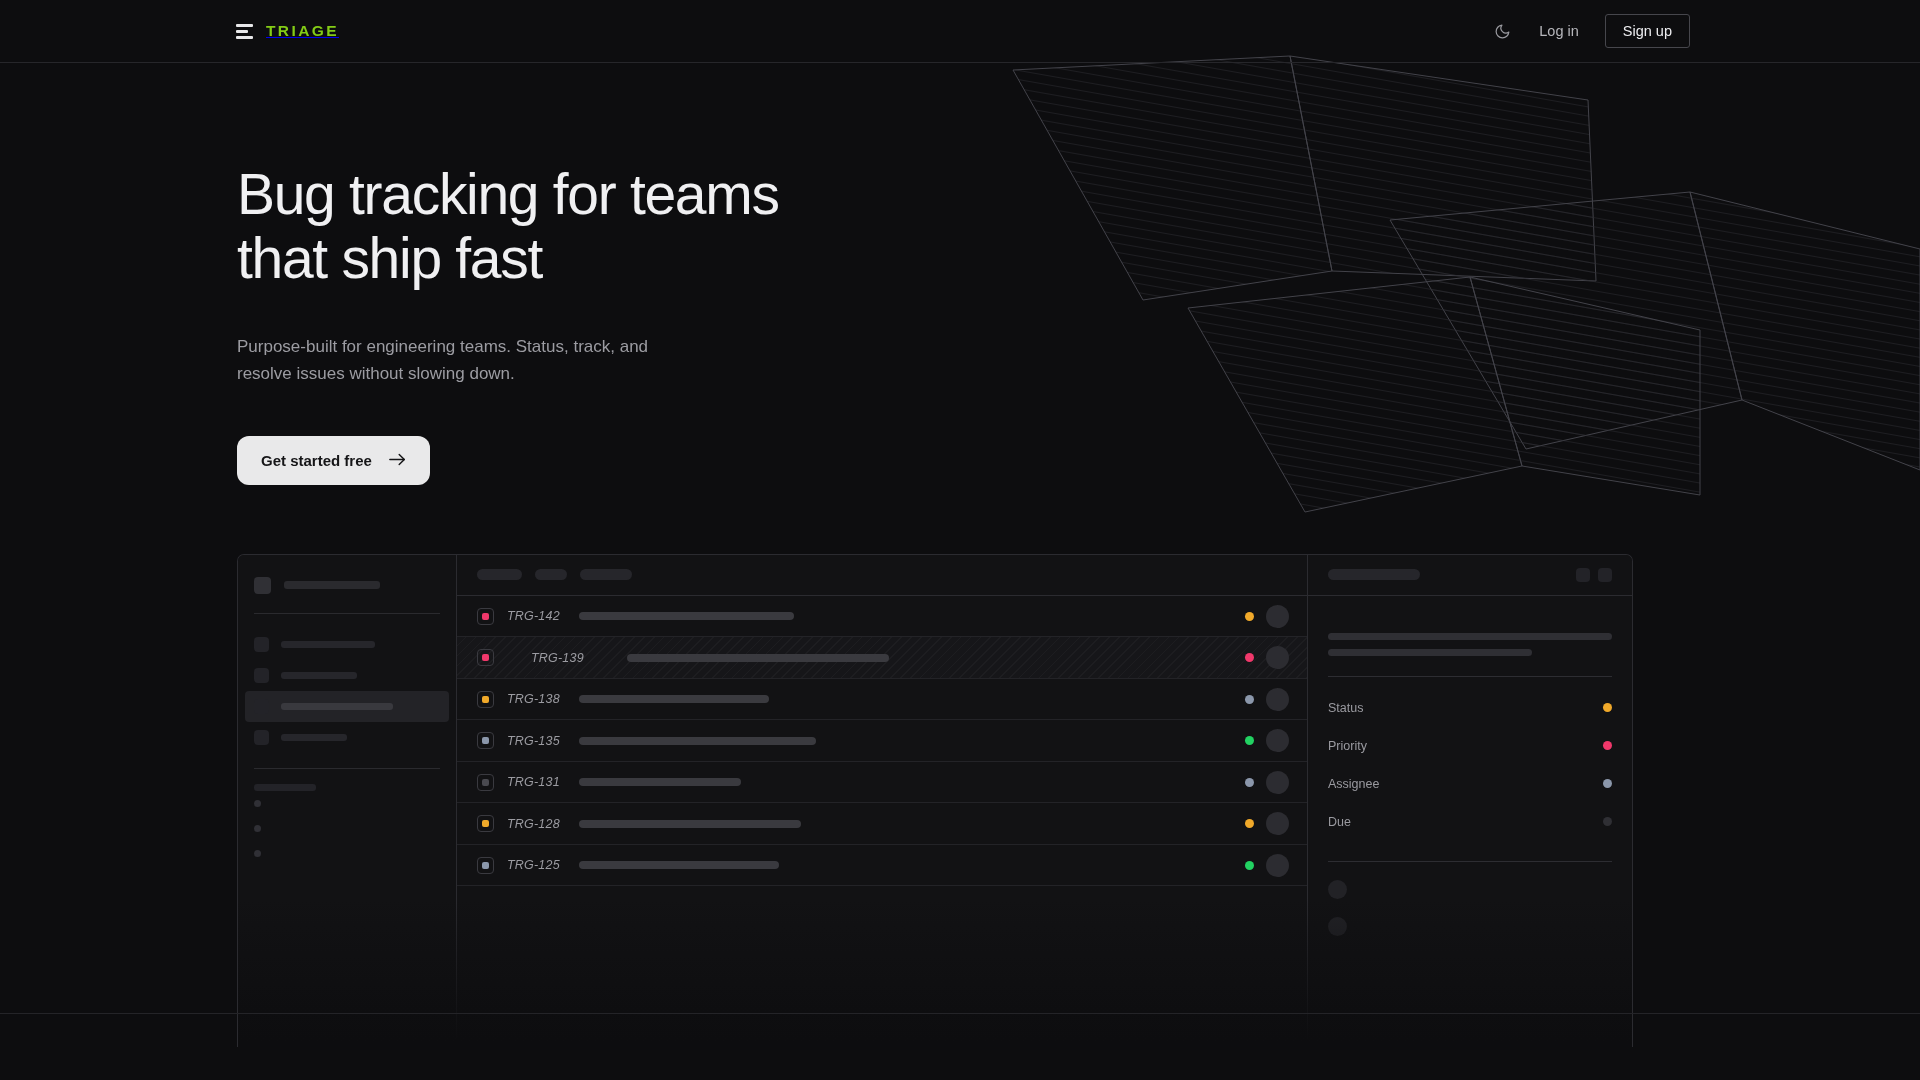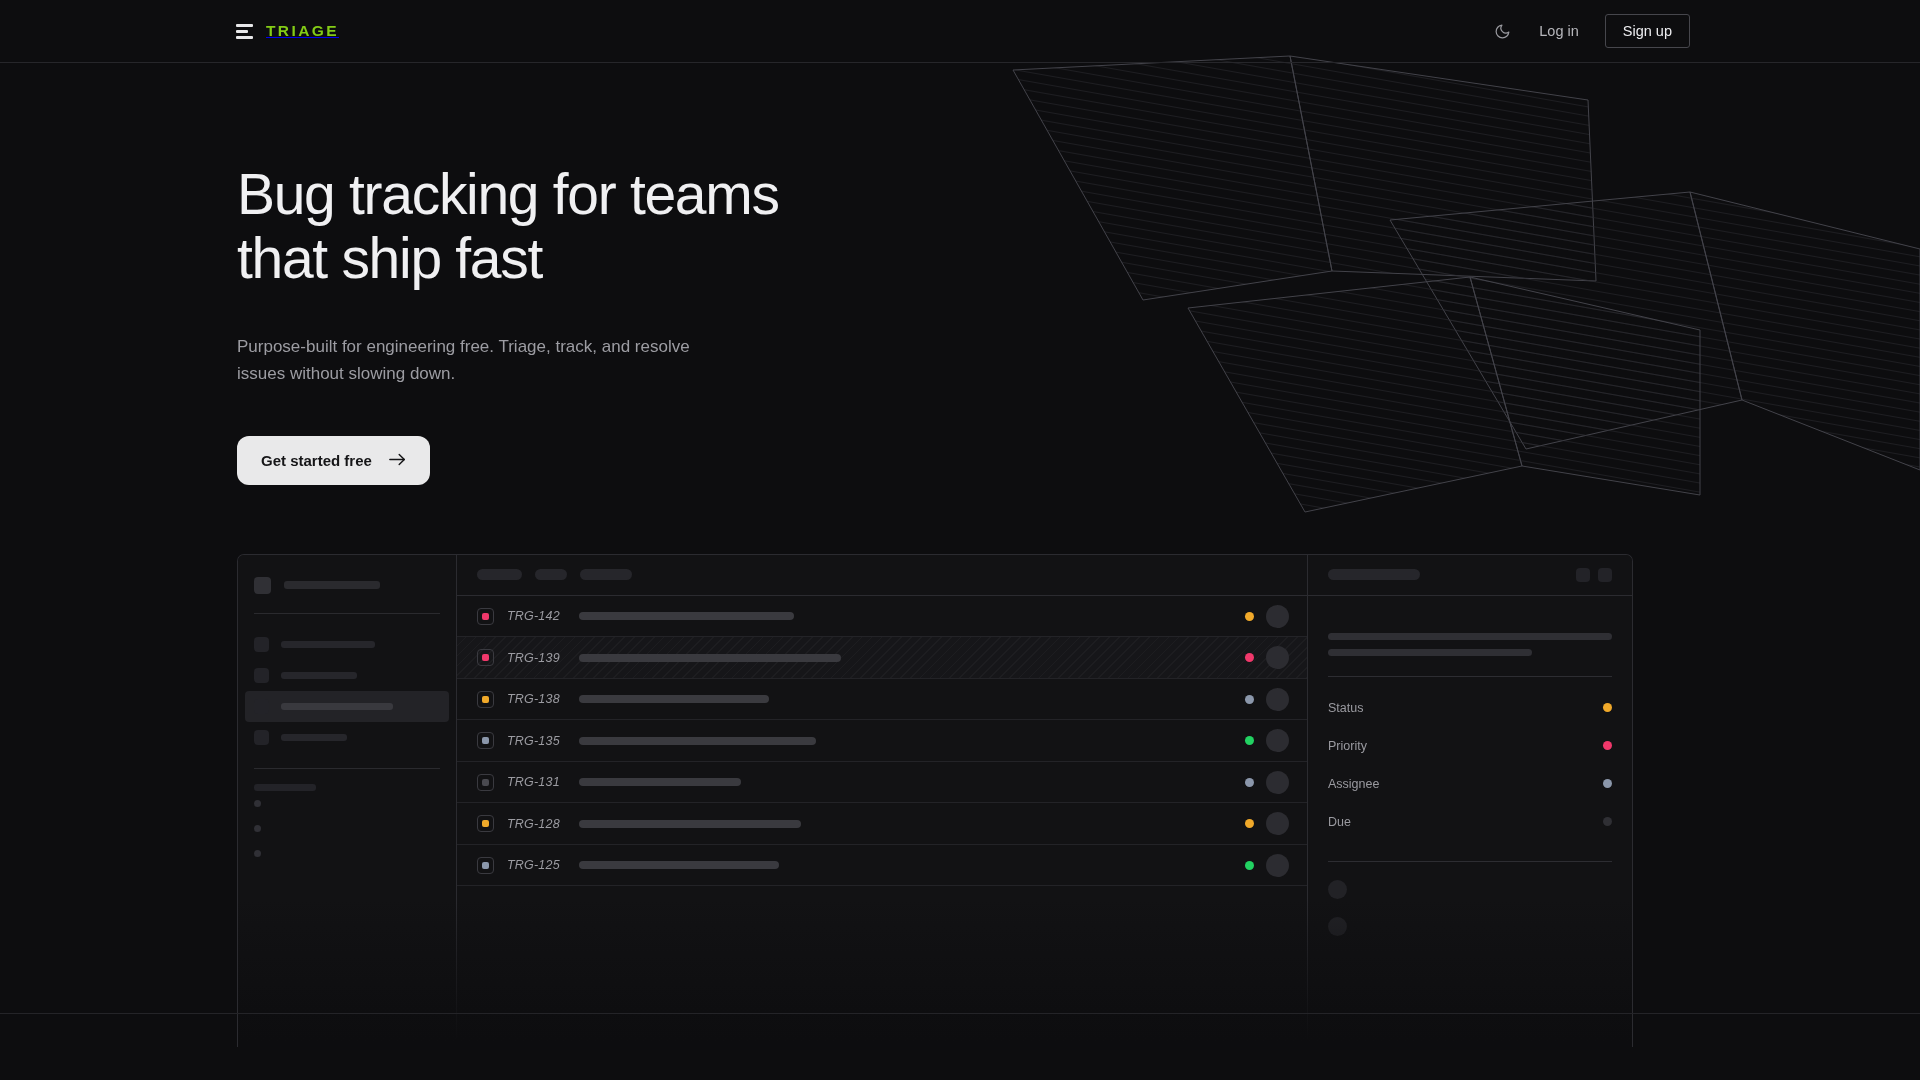--- a/index.html
+++ b/index.html
@@ -221,20 +221,21 @@
     position: relative;
   }
   .issue-row.hatched {
     background-image: repeating-linear-gradient(
       -45deg,
       rgba(255,255,255,0.033) 0px,
       rgba(255,255,255,0.033) 1.2px,
       transparent 1.2px,
       transparent 7px);
     background-color: #161619;
+    gap: 24px;
   }
   .prio-chip {
     width: 17px; height: 17px;
     border-radius: 4px;
     border: 1px solid #3a3a40;
     flex: none;
     display: flex; align-items: center; justify-content: center;
   }
   .prio-chip i { width: 7px; height: 7px; border-radius: 2px; display: block; }
   .issue-id {
@@ -344,21 +345,21 @@
       <a class="nav-link" href="#">Log in</a>
       <button class="btn-signup">Sign up</button>
     </div>
   </div>
 
   <div class="hero">
     <h1>
       <span>Bug tracking for teams</span><br>
       <span>that ship fast</span>
     </h1>
-    <p>Purpose-built for engineering free. Triage, track, and resolve issues without slowing down.</p>
+    <p>Purpose-built for engineering teams. Status, track, and resolve issues without slowing down.</p>
     <button class="cta">
       <span>Get started free</span>
       <span>
         <svg width="17" height="13" viewBox="0 0 20 14" fill="none" stroke="#151517" stroke-width="1.7" stroke-linecap="round" stroke-linejoin="round">
           <line x1="1" y1="7" x2="18" y2="7"></line>
             <polyline points="12,1 18,7 12,13"></polyline>
         </svg>
       </span>
     </button>
   </div>

